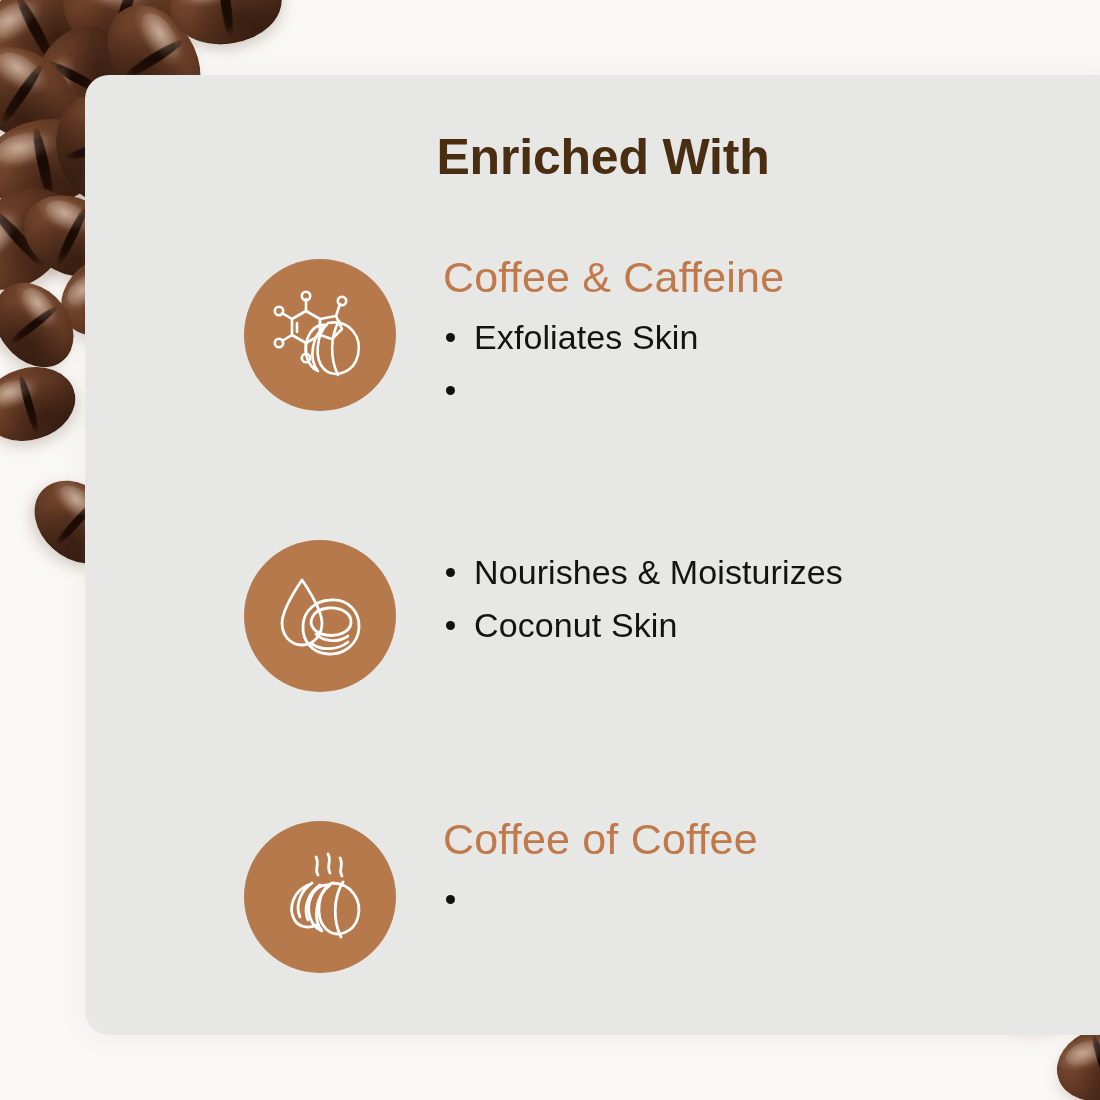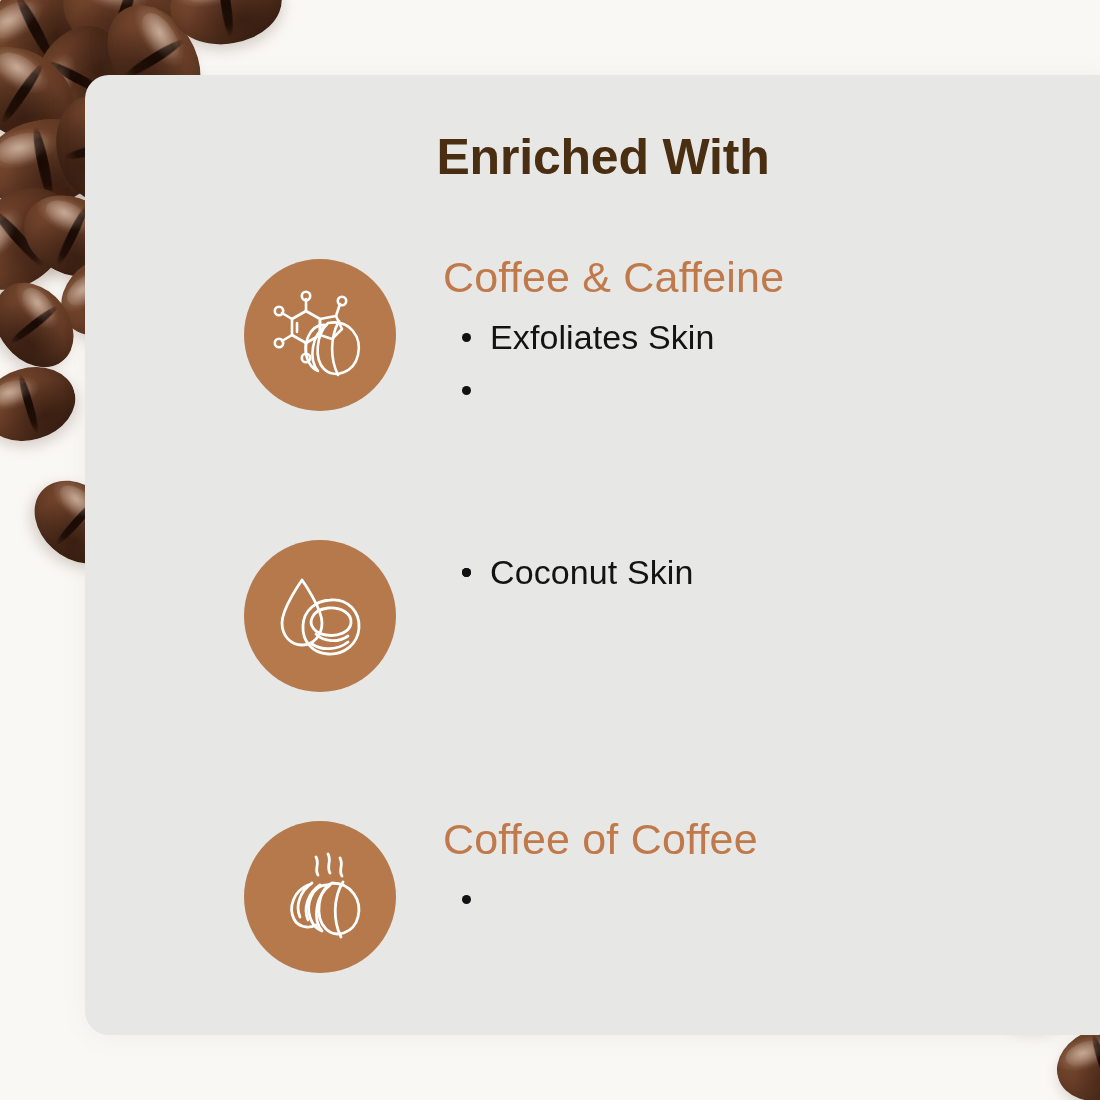--- a/index.html
+++ b/index.html
@@ -60,21 +60,21 @@
   }
   .badge svg{display:block;}
 
   .rowtext{position:absolute;left:358px;top:0;right:40px;}
   .ing-title{
     color:#C0794A;
     font-size:43px;font-weight:400;line-height:1.06;
     letter-spacing:.2px;
     margin:0 0 6px 0;
   }
-  .blist{list-style:none;margin:16px;padding:0;}
+  .blist{list-style:none;margin:0;padding:0;}
   .bitem{
     position:relative;
     color:#131313;
     font-size:34px;font-weight:400;line-height:1.0;
     padding:0 0 0 31px;
     margin-top:19px;
     letter-spacing:.1px;
   }
   .bitem .dot{
     position:absolute;left:3px;top:13px;
@@ -180,20 +180,21 @@
               <path d="M48 70 C56 78 70 79 80 72"></path>
 
               <path d="M44 80 C54 87 70 86 80 78"></path>
             </svg>
           </span>
         </div>
         <div class="rowtext">
           <ul class="blist">
             <li class="bitem">
               <span class="dot"></span>
+              <span>Nourishes &amp; Moisturizes</span>
             </li>
             <li class="bitem">
               <span class="dot"></span>
               <span>Coconut Skin</span>
             </li>
           </ul>
         </div>
       </div>
 
       <div class="row">

